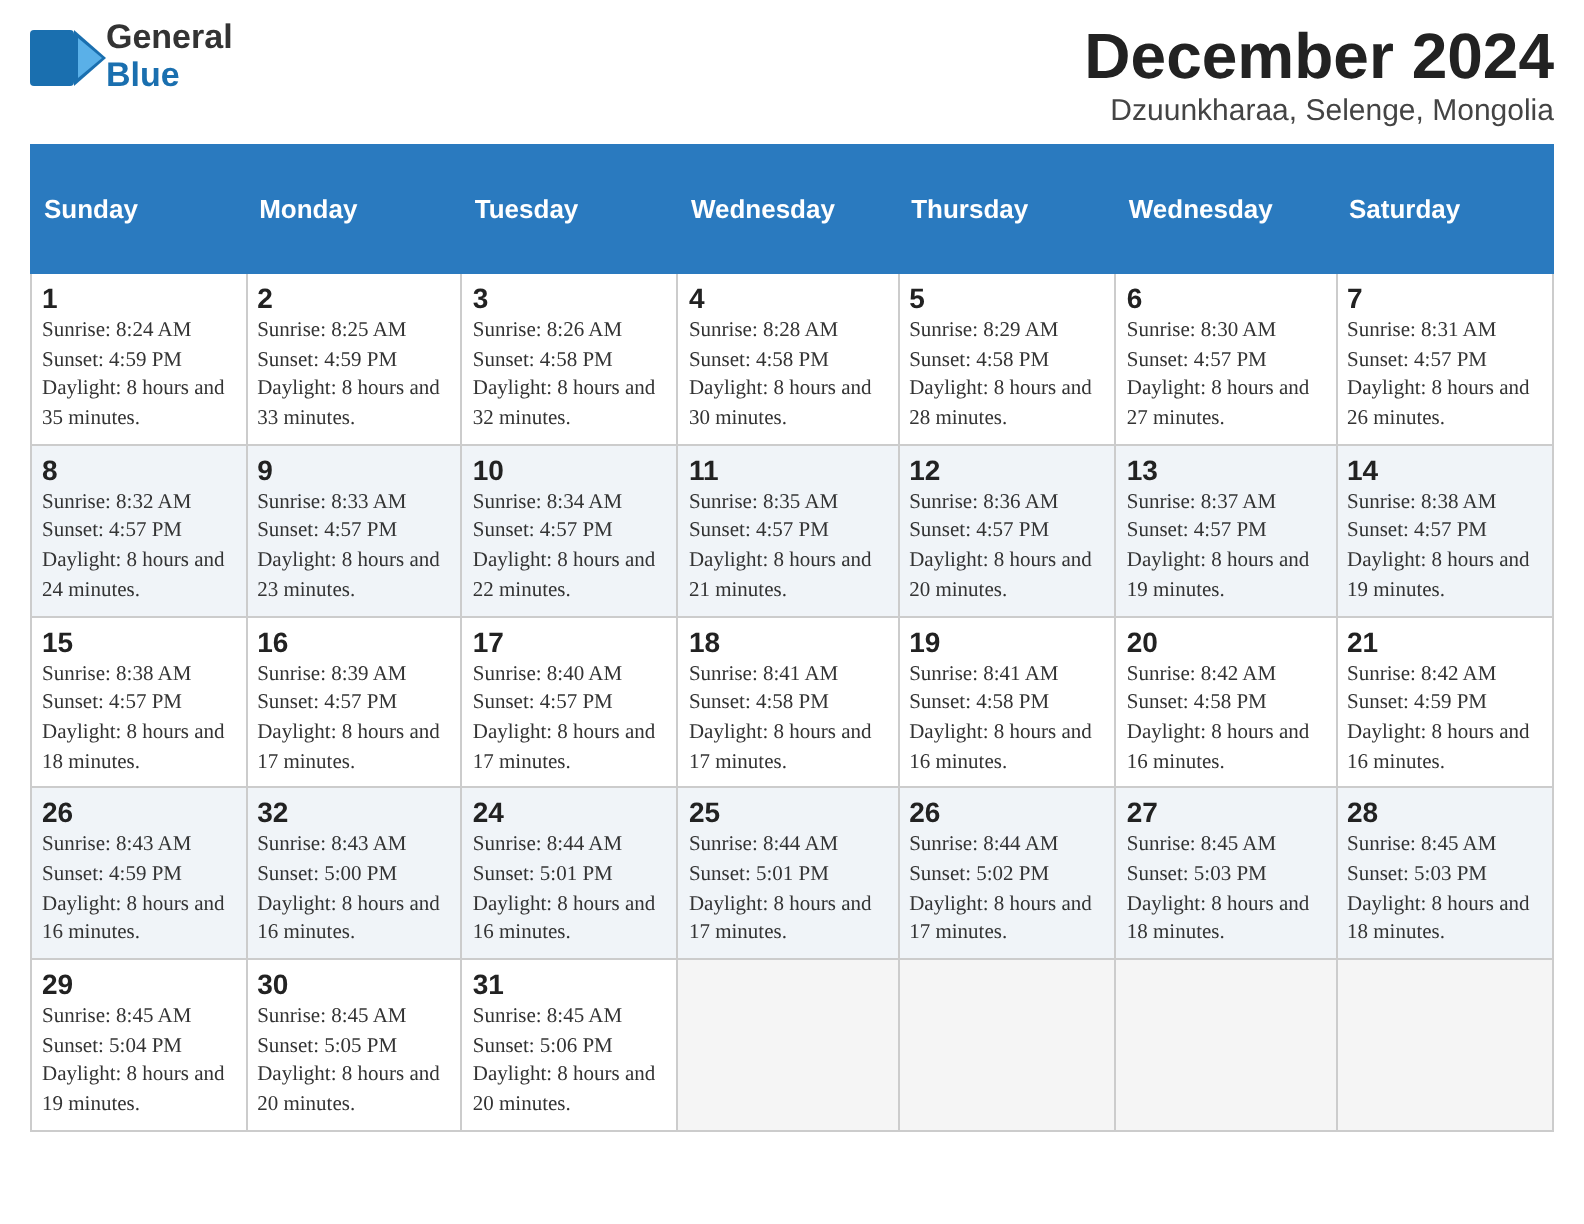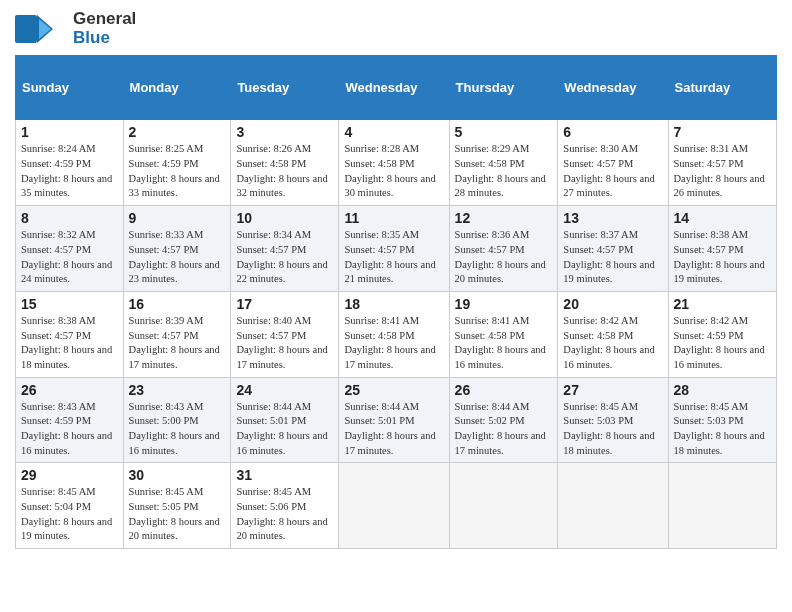--- a/index.html
+++ b/index.html
@@ -17,21 +17,21 @@
       margin-bottom: 8px;
     }
     .logo {
       display: flex;
       flex-direction: column;
       align-items: flex-start;
     }
     .logo-row {
       display: flex;
       align-items: center;
-      gap: 20px;
+      gap: 0;
       justify-content: flex-end;
     }
     .title-block {
       text-align: right;
     }
     .main-title {
       font-size: 32px;
       font-weight: bold;
       color: #222;
     }
@@ -93,20 +93,24 @@
         <rect x="0" y="0" width="22" height="28" rx="2" fill="#1a6faf"></rect>
         <polygon points="22,0 38,14 22,28" fill="#1a6faf"></polygon>
         <polygon points="24,4 36,14 24,24" fill="#5ab0e8"></polygon>
       </svg>
       <div>
         <div style="font-size:17px;font-weight:bold;color:#333;line-height:1.1;">General</div>
         <div style="font-size:17px;font-weight:bold;color:#1a6faf;line-height:1.1;">Blue</div>
       </div>
     </div>
   </div>
+  <div class="title-block">
+    <div class="main-title">December 2024</div>
+    <div class="subtitle">Dzuunkharaa, Selenge, Mongolia</div>
+  </div>
 </div>
 
 <table>
   <thead>
     <tr id="header-row">
         <th>Sunday</th>
         <th>Monday</th>
         <th>Tuesday</th>
         <th>Wednesday</th>
         <th>Thursday</th>
@@ -204,21 +208,21 @@
           <span class="day-num">21</span>
           <div class="day-info">Sunrise: 8:42 AM<br>Sunset: 4:59 PM<br>Daylight: 8 hours and 16 minutes.</div>
         </td>
       </tr>
       <tr>
         <td>
           <span class="day-num">26</span>
           <div class="day-info">Sunrise: 8:43 AM<br>Sunset: 4:59 PM<br>Daylight: 8 hours and 16 minutes.</div>
         </td>
         <td>
-          <span class="day-num">23</span>
+          <span class="day-num">32</span>
           <div class="day-info">Sunrise: 8:43 AM<br>Sunset: 5:00 PM<br>Daylight: 8 hours and 16 minutes.</div>
         </td>
         <td>
           <span class="day-num">24</span>
           <div class="day-info">Sunrise: 8:44 AM<br>Sunset: 5:01 PM<br>Daylight: 8 hours and 16 minutes.</div>
         </td>
         <td>
           <span class="day-num">25</span>
           <div class="day-info">Sunrise: 8:44 AM<br>Sunset: 5:01 PM<br>Daylight: 8 hours and 17 minutes.</div>
         </td>

